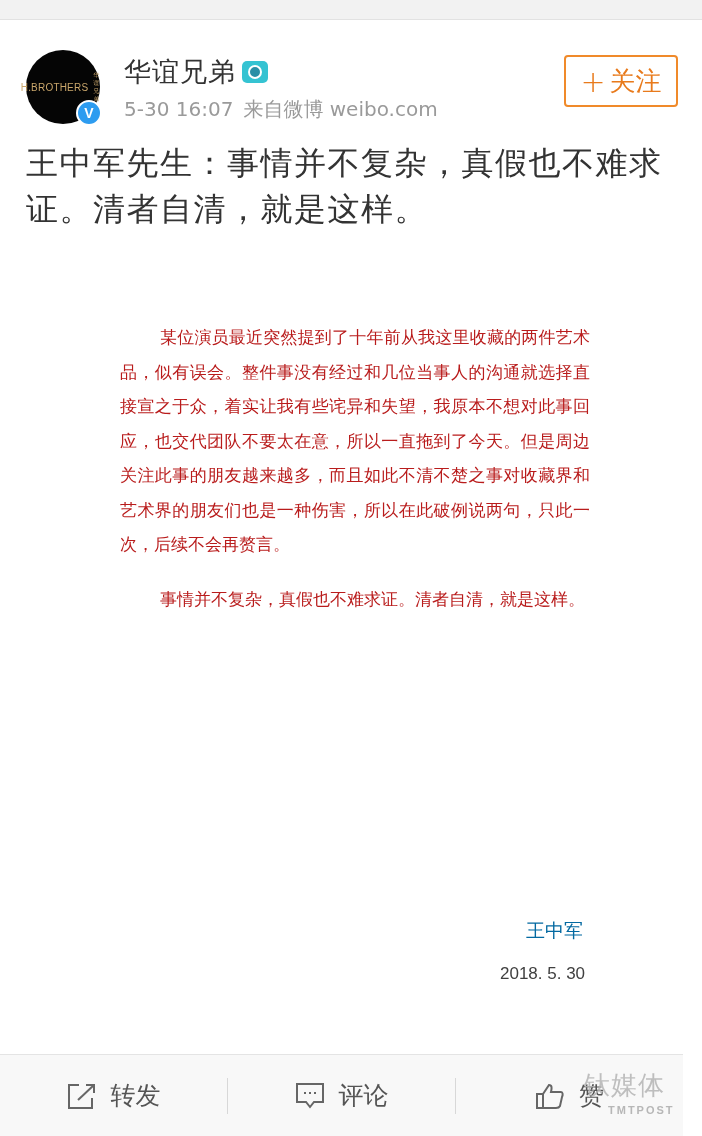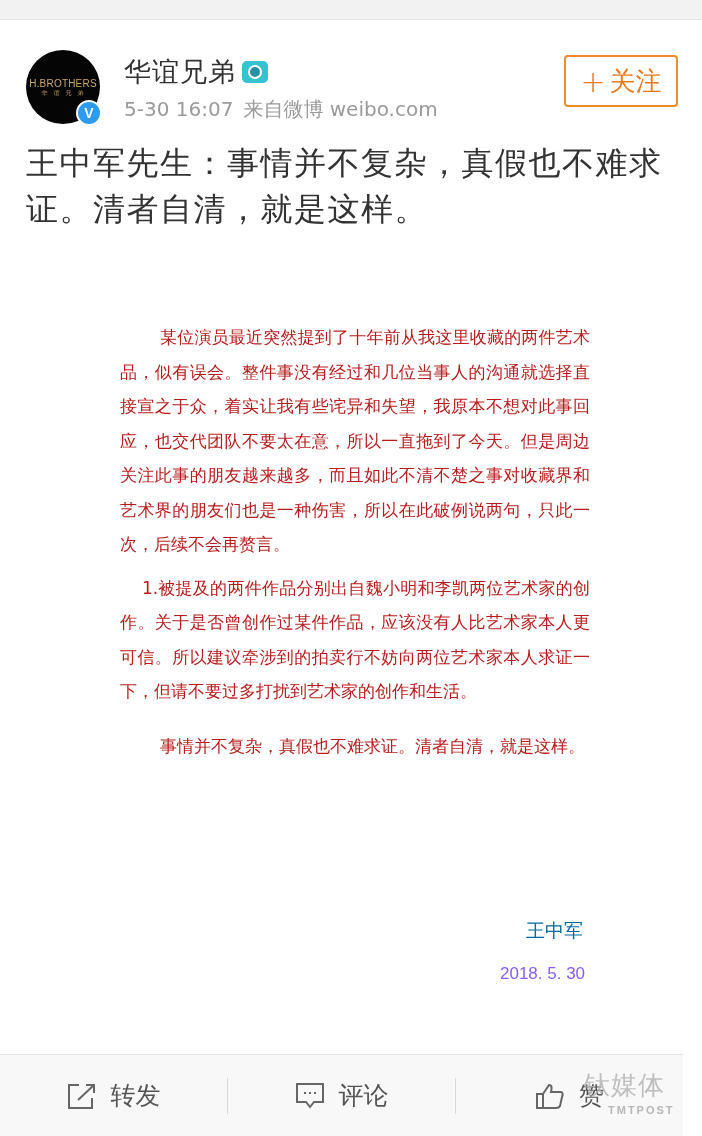--- a/index.html
+++ b/index.html
@@ -2,21 +2,21 @@
 <html><head>
   <meta charset="utf-8">
   <style>
     * { margin: 0; padding: 0; box-sizing: border-box; }
     html, body { width: 702px; height: 1136px; overflow: hidden; background: #ffffff; }
     body { font-family: "DejaVu Sans", "Liberation Sans", sans-serif; color: #333; position: relative; }
 
     .top-strip { position: absolute; left: 0; top: 0; width: 702px; height: 20px; background: #f2f2f2; border-bottom: 1px solid #e2e2e2; }
 
     .header { position: absolute; left: 0; top: 20px; width: 702px; height: 110px; }
-    .avatar { position: absolute; left: 26px; top: 30px; width: 74px; height: 74px; border-radius: 50%; background: #050505; display: flex; flex-direction: column; align-items: center; justify-content: center; }
+    .avatar { position: absolute; left: 26px; top: 30px; width: 74px; height: 74px; border-radius: 50%; background: #050505; display: flex; flex-direction: row; align-items: center; justify-content: center; }
     .avatar-brand { font-family: "Liberation Sans", sans-serif; font-size: 10px; color: #c9a66b; letter-spacing: 0.2px; line-height: 11px; }
     .avatar-cn { font-size: 6px; color: #c9a66b; letter-spacing: 6px; line-height: 8px; padding-left: 5px; }
     .verified { position: absolute; left: 76px; top: 80px; width: 26px; height: 26px; border-radius: 50%; background: #2d9cf0; border: 2px solid #fff; display: flex; align-items: center; justify-content: center; color: #fff; font-family: "Liberation Sans", sans-serif; font-weight: bold; font-size: 14px; }
 
     .username-row { position: absolute; left: 124px; top: 34px; display: flex; align-items: center; }
     .username { font-size: 27px; color: #333; letter-spacing: 1px; }
     .camera-badge { margin-left: 6px; width: 26px; height: 22px; background: #35c3d2; border-radius: 5px; position: relative; }
     .camera-badge::after { content: ""; position: absolute; left: 6px; top: 4px; width: 10px; height: 10px; border-radius: 50%; border: 2px solid #fff; background: #2a8fa6; }
     .meta { position: absolute; left: 124px; top: 76px; font-size: 20px; color: #9a9a9a; white-space: nowrap; }
     .meta span { margin-right: 10px; }
@@ -26,21 +26,21 @@
 
     .post-text { position: absolute; left: 26px; top: 140px; width: 650px; font-size: 32px; line-height: 46px; color: #333; letter-spacing: 1.5px; }
 
     .doc { position: absolute; left: 120px; top: 320px; width: 470px; font-size: 17px; line-height: 34.5px; color: #b91c1c; font-family: "DejaVu Sans", sans-serif; }
     .doc p { text-indent: 0; margin-bottom: 0; }
     .doc .para { margin-bottom: 9px; text-align: justify; }
     .doc .num { display: inline-block; width: 38px; padding-left: 22px; }
     .doc .indent { padding-left: 40px; }
     .doc .closing { padding-left: 40px; margin-top: 20px; }
     .sign { position: absolute; left: 526px; top: 918px; font-size: 19px; color: #0369a1; }
-    .date { position: absolute; left: 500px; top: 964px; font-size: 17px; color: #8b5cf6; font-family: "Liberation Sans", sans-serif; }
+    .date { position: absolute; left: 500px; top: 964px; font-size: 17px; color: #404040; font-family: "Liberation Sans", sans-serif; }
 
     .toolbar { position: absolute; left: 0; top: 1054px; width: 683px; height: 82px; background: #f8f8f8; border-top: 1px solid #e4e4e4; display: flex; align-items: center; }
     .tool { flex: 1; display: flex; align-items: center; justify-content: center; font-size: 25px; color: #555; height: 100%; cursor: pointer; }
     .tool svg { margin-right: 14px; }
     .divider { width: 1px; height: 36px; background: #d8d8d8; }
 
     .watermark { position: absolute; left: 584px; top: 1068px; color: rgba(180,180,180,0.85); font-size: 26px; letter-spacing: 1px; }
     .watermark-sub { position: absolute; left: 608px; top: 1104px; color: rgba(175,175,175,0.9); font-size: 11px; font-family: "Liberation Sans", sans-serif; letter-spacing: 2px; font-weight: bold; }
   </style>
 </head>
@@ -66,23 +66,20 @@
   <div class="follow-btn">
     <span class="follow-plus">+</span>
     <span>关注</span>
   </div>
 </div>
 
 <div class="post-text">王中军先生：事情并不复杂，真假也不难求证。清者自清，就是这样。</div>
 
 <div class="doc">
   <p class="para indent" style="padding-left:0; text-indent:40px;">某位演员最近突然提到了十年前从我这里收藏的两件艺术品，似有误会。整件事没有经过和几位当事人的沟通就选择直接宣之于众，着实让我有些诧异和失望，我原本不想对此事回应，也交代团队不要太在意，所以一直拖到了今天。但是周边关注此事的朋友越来越多，而且如此不清不楚之事对收藏界和艺术界的朋友们也是一种伤害，所以在此破例说两句，只此一次，后续不会再赘言。</p>
-  <p class="para" style="text-indent:0;">
-    <span class="num">1.</span><span>被提及的两件作品分别出自魏小明和李凯两位艺术家的创作。关于是否曾创作过某件作品，应该没有人比艺术家本人更可信。所以建议牵涉到的拍卖行不妨向两位艺术家本人求证一下，但请不要过多打扰到艺术家的创作和生活。</span>
-  </p>
   <p class="closing">事情并不复杂，真假也不难求证。清者自清，就是这样。</p>
 </div>
 
 <div class="sign">王中军</div>
 <div class="date">2018. 5. 30</div>
 
 <div class="toolbar">
   <div class="tool">
     <svg width="30" height="28" viewBox="0 0 30 28" fill="none" stroke="#666" stroke-width="2">
       <path d="M12 3 H2 V26 H25 V16"></path>

